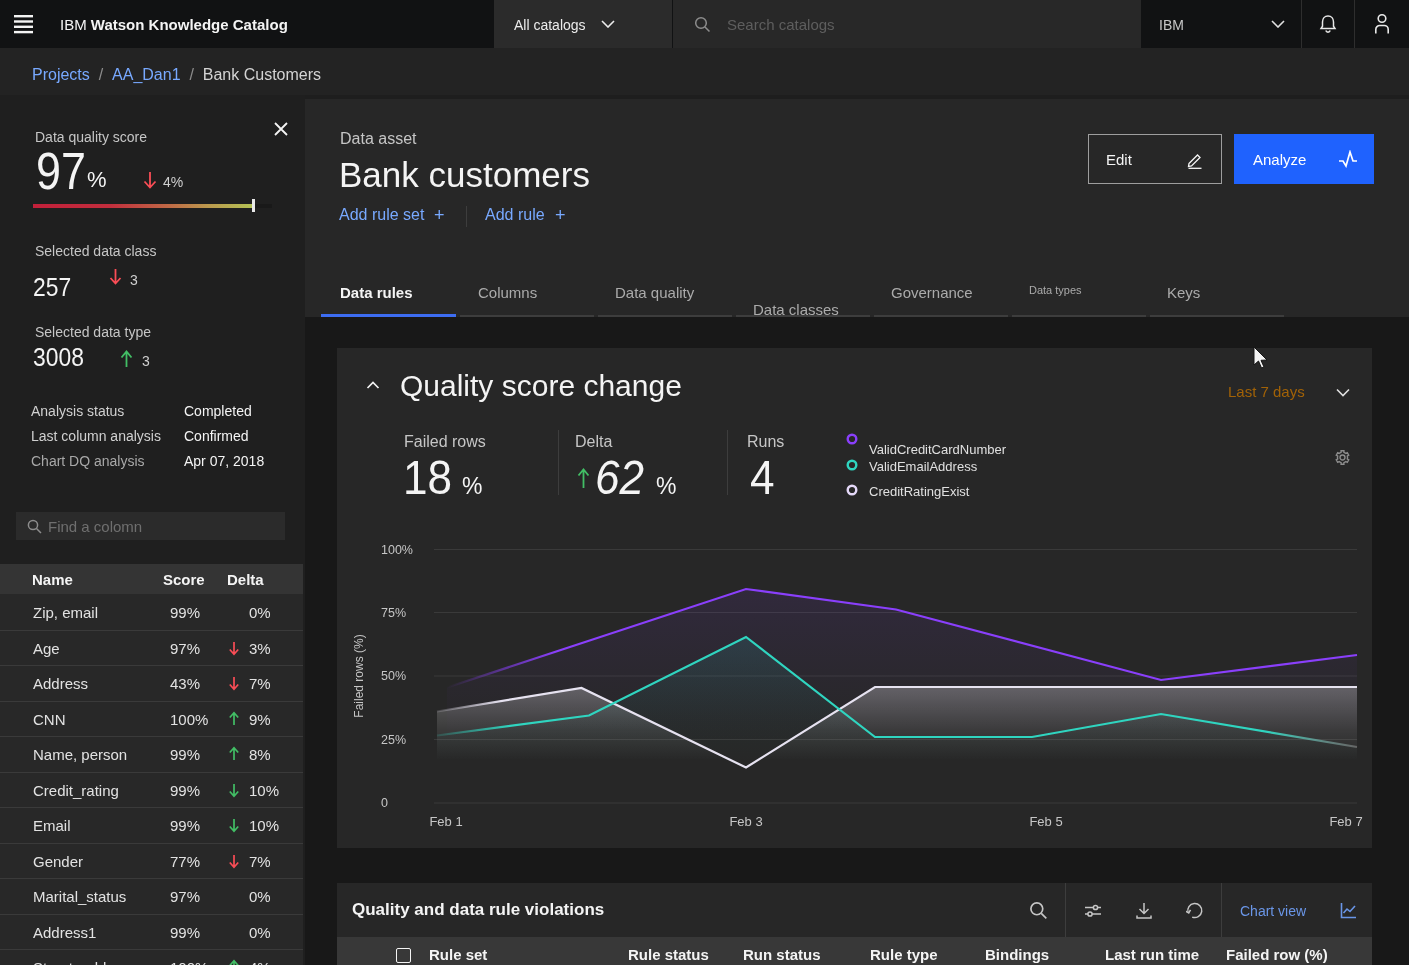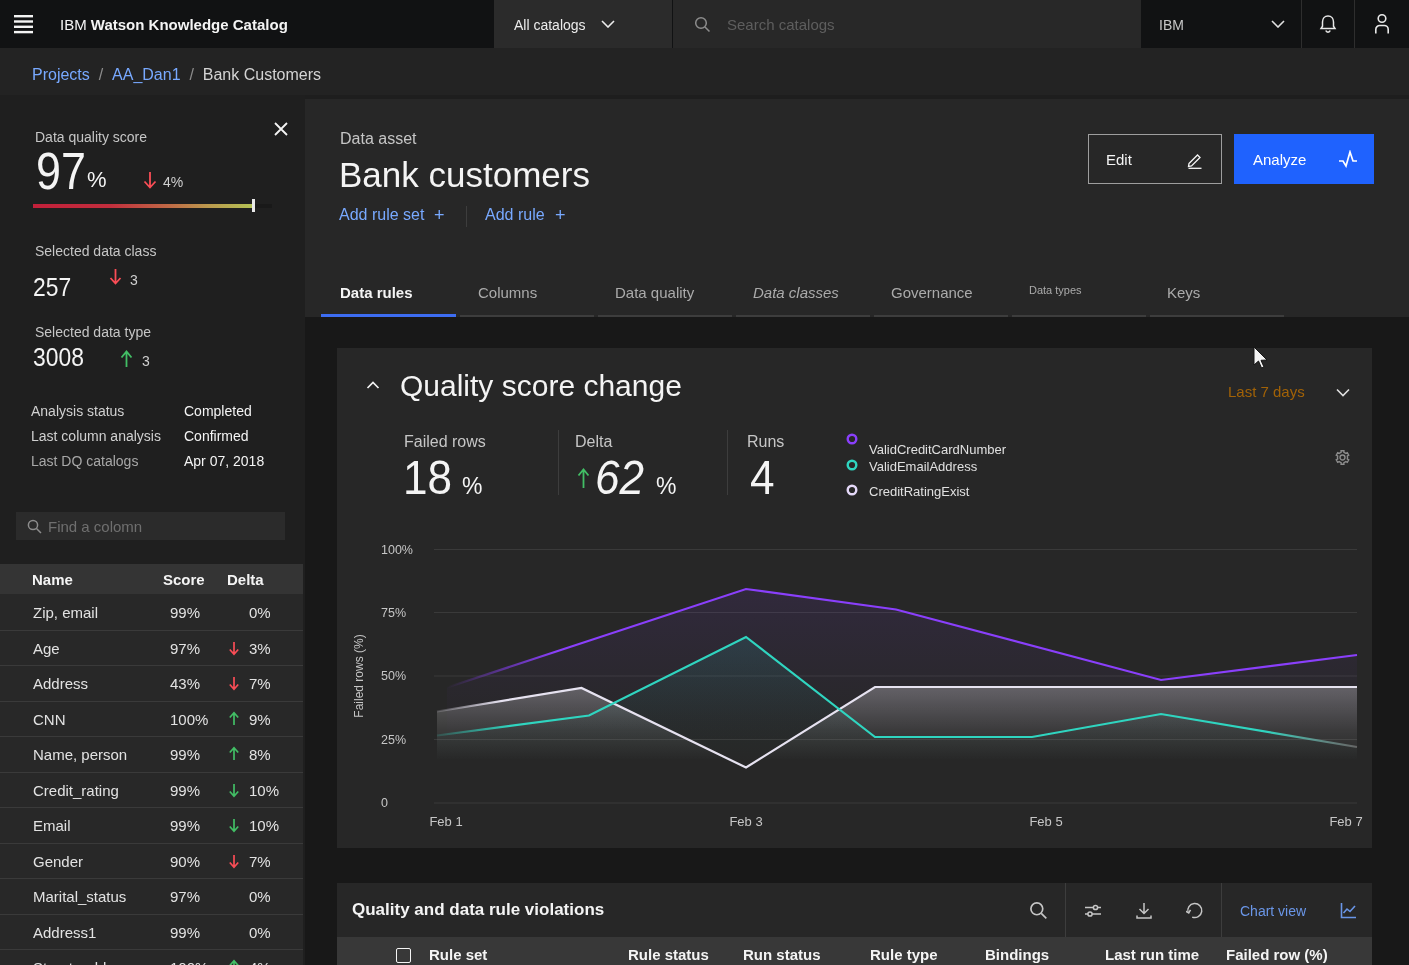--- a/index.html
+++ b/index.html
@@ -90,21 +90,21 @@
   <div class="abs" style="left:33px;top:342px;font-size:26px;color:#f4f4f4;"><span style="display:inline-block;transform:scaleX(0.88);transform-origin:left;">3008</span></div>
   <svg class="abs" style="left:120px;top:350px;" width="13" height="18" viewBox="0 0 13 18">
       <path d="M6.5 17 L6.5 2 M1.5 7.5 L6.5 1.5 L11.5 7.5" fill="none" stroke="#42be65" stroke-width="1.8"></path>
     </svg>
   <div class="abs" style="left:142px;top:353px;font-size:14px;color:#d0d0d0;">3</div>
 
   <div class="abs t14" style="left:31px;top:403px;color:#d0d0d0;">Analysis status</div>
   <div class="abs t14 white" style="left:184px;top:403px;">Completed</div>
   <div class="abs t14" style="left:31px;top:428px;color:#d0d0d0;">Last column analysis</div>
   <div class="abs t14 white" style="left:184px;top:428px;">Confirmed</div>
-  <div class="abs t14" style="left:31px;top:453px;color:#a8a8a8;">Last DQ catalogs</div>
+  <div class="abs t14" style="left:31px;top:453px;color:#a8a8a8;">Chart DQ analysis</div>
   <div class="abs t14 white" style="left:184px;top:453px;">Apr 07, 2018</div>
 
   <div class="abs" style="left:16px;top:512px;width:269px;height:28px;background:#2b2b2b;"></div>
   <svg class="abs" style="left:27px;top:519px;" width="15" height="15" viewBox="0 0 15 15">
       <circle cx="6" cy="6" r="4.6" fill="none" stroke="#8d8d8d" stroke-width="1.5"></circle>
       <line x1="9.5" y1="9.5" x2="14" y2="14" stroke="#8d8d8d" stroke-width="1.5"></line>
     </svg>
   <div class="abs" style="left:48px;top:518px;font-size:15px;color:#6f6f6f;">Find a colomn</div>
 
   <div class="abs" style="left:0;top:564px;width:303px;height:30px;background:#343434;"></div>
@@ -153,21 +153,21 @@
   <div class="abs" style="left:249px;top:781.5px;font-size:15px;color:#e2e2e2;">10%</div>
   <div class="abs" style="left:0;top:807.0px;width:303px;height:35.5px;background:#282828;border-top:1px solid #3a3a3a;"></div>
   <div class="abs" style="left:33px;top:817.0px;font-size:15px;color:#e2e2e2;">Email</div>
   <div class="abs" style="left:170px;top:817.0px;font-size:15px;color:#e2e2e2;">99%</div>
   <svg class="abs" style="left:228px;top:817.0px;" width="12" height="16" viewBox="0 0 12 16">
         <path d="M6 2 L6 14 M1.8 9.5 L6 14.2 L10.2 9.5" fill="none" stroke="#42be65" stroke-width="1.7"></path>
       </svg>
   <div class="abs" style="left:249px;top:817.0px;font-size:15px;color:#e2e2e2;">10%</div>
   <div class="abs" style="left:0;top:842.5px;width:303px;height:35.5px;background:#282828;border-top:1px solid #3a3a3a;"></div>
   <div class="abs" style="left:33px;top:852.5px;font-size:15px;color:#e2e2e2;">Gender</div>
-  <div class="abs" style="left:170px;top:852.5px;font-size:15px;color:#e2e2e2;">90%</div>
+  <div class="abs" style="left:170px;top:852.5px;font-size:15px;color:#e2e2e2;">77%</div>
   <svg class="abs" style="left:228px;top:852.5px;" width="12" height="16" viewBox="0 0 12 16">
         <path d="M6 2 L6 14 M1.8 9.5 L6 14.2 L10.2 9.5" fill="none" stroke="#fa4d56" stroke-width="1.7"></path>
       </svg>
   <div class="abs" style="left:249px;top:852.5px;font-size:15px;color:#e2e2e2;">7%</div>
   <div class="abs" style="left:0;top:878.0px;width:303px;height:35.5px;background:#282828;border-top:1px solid #3a3a3a;"></div>
   <div class="abs" style="left:33px;top:888.0px;font-size:15px;color:#e2e2e2;">Marital_status</div>
   <div class="abs" style="left:170px;top:888.0px;font-size:15px;color:#e2e2e2;">97%</div>
   <div class="abs" style="left:249px;top:888.0px;font-size:15px;color:#e2e2e2;">0%</div>
   <div class="abs" style="left:0;top:913.5px;width:303px;height:35.5px;background:#282828;border-top:1px solid #3a3a3a;"></div>
   <div class="abs" style="left:33px;top:923.5px;font-size:15px;color:#e2e2e2;">Address1</div>
@@ -200,21 +200,21 @@
   </svg>
   <div class="abs" style="left:1234px;top:134px;width:140px;height:50px;background:#1f62fe;"></div>
   <div class="abs" style="left:1253px;top:151px;font-size:15px;color:#ffffff;">Analyze</div>
   <svg class="abs" style="left:1338px;top:150px;" width="20" height="18" viewBox="0 0 20 18">
     <path d="M1 11 L5 11 L8 16 L12 2 L15 11 L19 11" fill="none" stroke="#ffffff" stroke-width="1.7"></path>
   </svg>
 
   <div class="abs" style="left:340px;top:284px;font-size:15px;font-weight:700;color:#f4f4f4;">Data rules</div>
   <div class="abs" style="left:478px;top:284px;font-size:15px;color:#ababab;">Columns</div>
   <div class="abs" style="left:615px;top:284px;font-size:15px;color:#ababab;">Data quality</div>
-  <div class="abs" style="left:753px;top:284px;font-size:15px;color:#ababab;font-style:italic;">Data classes</div>
+  <div class="abs" style="left:753px;top:301px;font-size:15px;color:#ababab;">Data classes</div>
   <div class="abs" style="left:891px;top:284px;font-size:15px;color:#ababab;">Governance</div>
   <div class="abs" style="left:1029px;top:284px;font-size:11px;color:#ababab;">Data types</div>
   <div class="abs" style="left:1167px;top:284px;font-size:15px;color:#ababab;">Keys</div>
   <div class="abs" style="left:321px;top:314px;width:135px;height:3px;background:#3d6df2;"></div>
   <div class="abs" style="left:460px;top:315px;width:134px;height:2px;background:#3d3d3d;"></div>
   <div class="abs" style="left:598px;top:315px;width:134px;height:2px;background:#3d3d3d;"></div>
   <div class="abs" style="left:736px;top:315px;width:134px;height:2px;background:#3d3d3d;"></div>
   <div class="abs" style="left:874px;top:315px;width:134px;height:2px;background:#3d3d3d;"></div>
   <div class="abs" style="left:1012px;top:315px;width:134px;height:2px;background:#3d3d3d;"></div>
   <div class="abs" style="left:1150px;top:315px;width:134px;height:2px;background:#3d3d3d;"></div>

